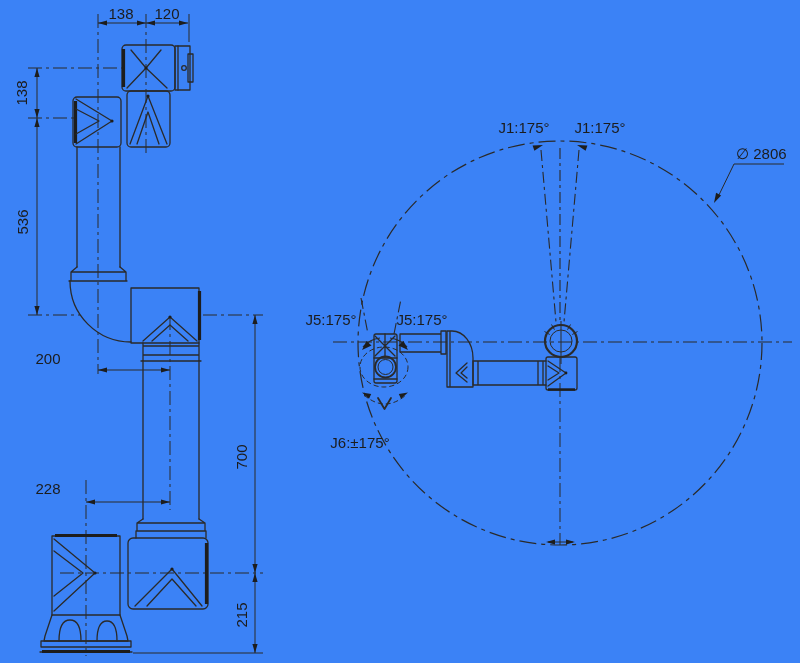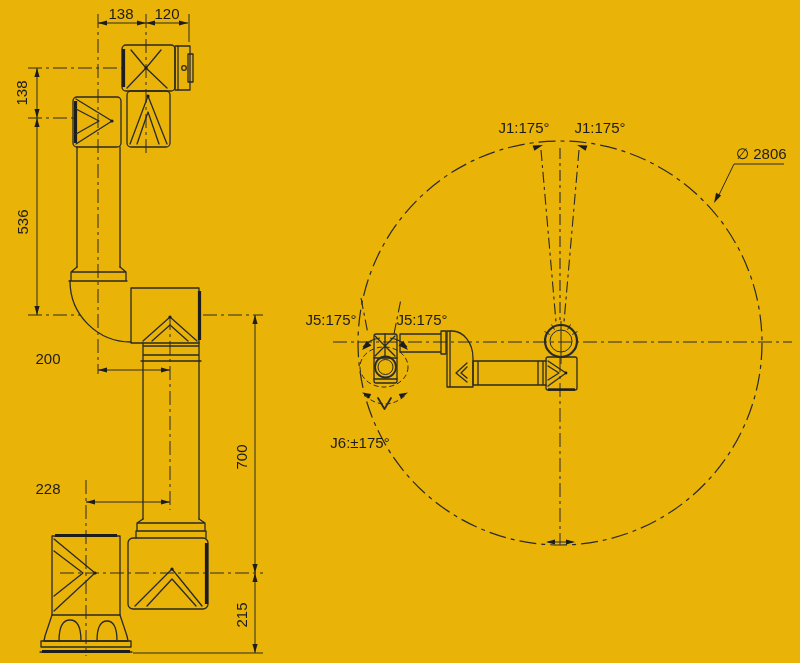--- a/index.html
+++ b/index.html
@@ -1,16 +1,16 @@
 <!DOCTYPE html>
 <html><head>
 <meta charset="utf-8">
 <style>
   html,body{margin:0;padding:0;background:#ffffff;}
-  .stage{width:800px;height:663px;position:relative;background:#eab308;overflow:hidden;}
+  .stage{width:800px;height:663px;position:relative;background:#3b82f6;overflow:hidden;}
   svg{display:block;}
   .ol{fill:none;stroke:#2a2a2a;stroke-width:1.3;stroke-linejoin:round;stroke-linecap:round;}
   .thin{fill:none;stroke:#2a2a2a;stroke-width:1;}
   .thick{fill:none;stroke:#1d1d1d;stroke-width:3.2;stroke-linecap:butt;}
   .cl{fill:none;stroke:#2a2a2a;stroke-width:1;stroke-dasharray:14 4 3 4;}
   .lim{fill:none;stroke:#2a2a2a;stroke-width:1.1;stroke-dasharray:11 4 3 4;}
   .env{fill:none;stroke:#2a2a2a;stroke-width:1.2;stroke-dasharray:17 5 4 5;}
   .dsh{fill:none;stroke:#2a2a2a;stroke-width:1;stroke-dasharray:5 3;}
   .dim{fill:none;stroke:#2a2a2a;stroke-width:1;}
   .arr{fill:#1d1d1d;stroke:none;}

